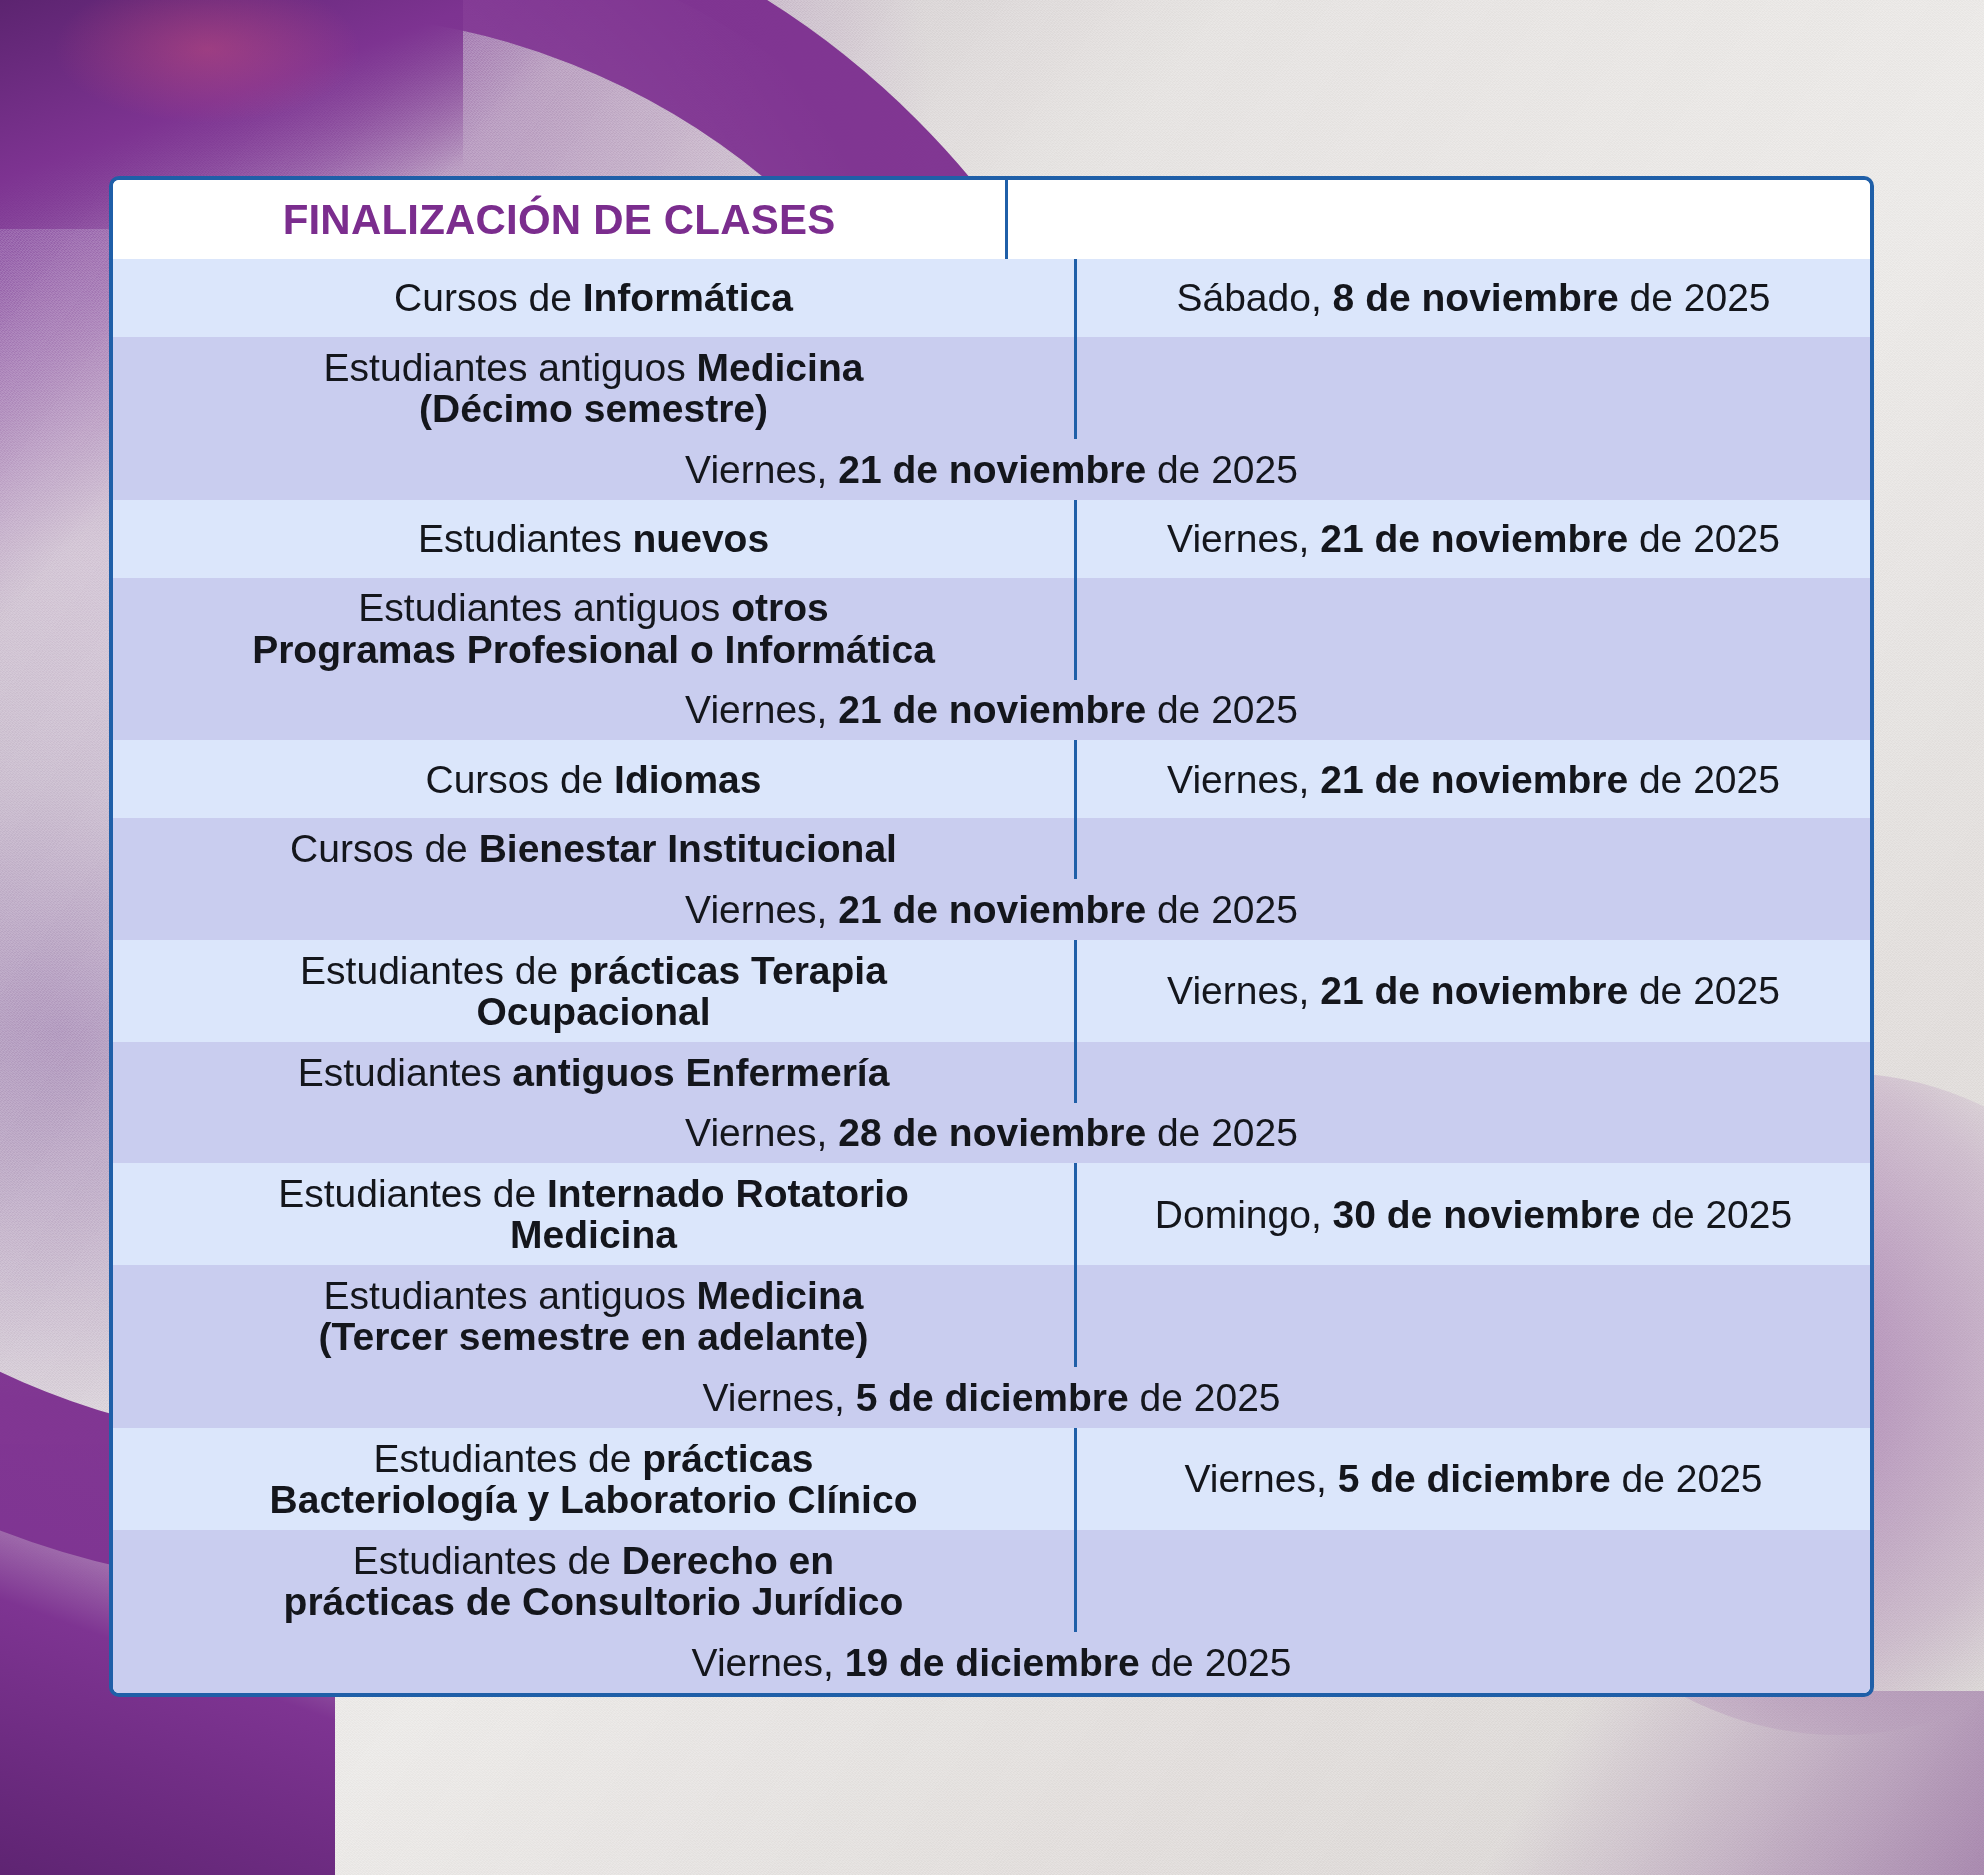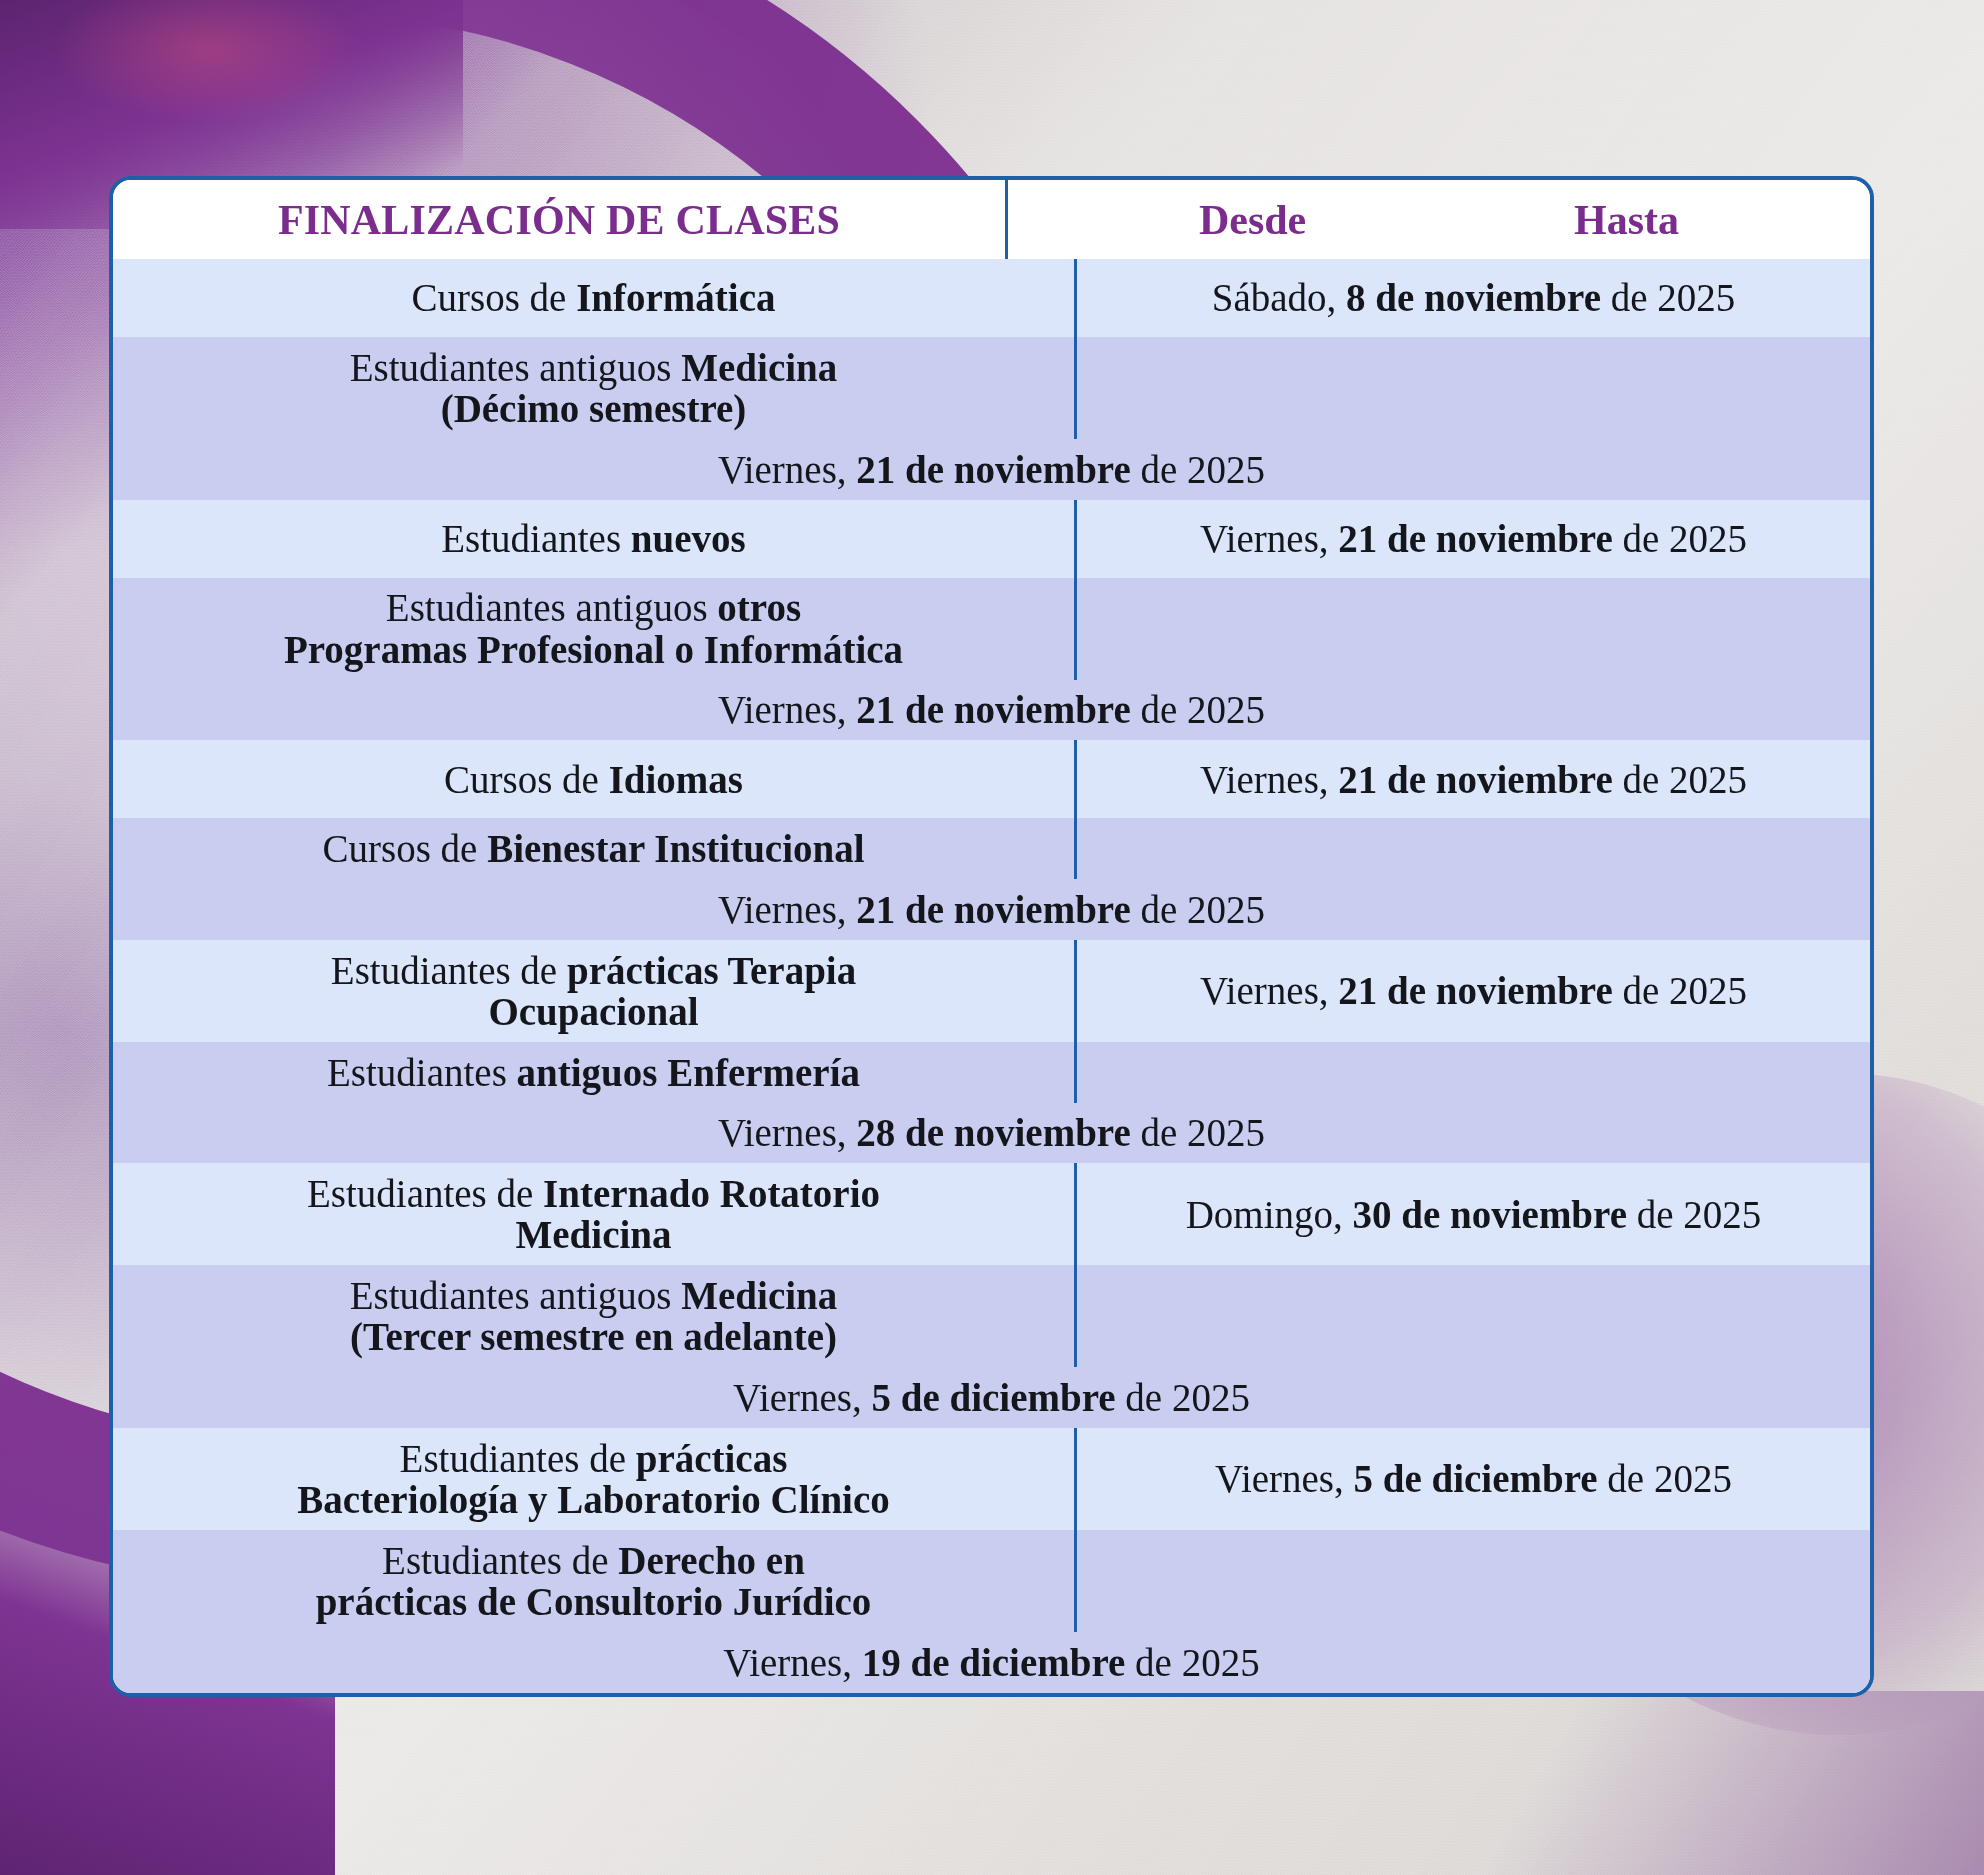--- a/index.html
+++ b/index.html
@@ -89,25 +89,24 @@
     background: linear-gradient(300deg, rgba(110,45,130,0.45) 0%, rgba(110,45,130,0) 70%);
   }
 
   
   .table-card {
     position: absolute;
     left: 109px;
     top: 176px;
     width: 1765px;
     border: 4px solid #1f5fa8;
-    border-radius: 22px;
+    border-radius: 10px;
     background: #ffffff;
     overflow: hidden;
     box-sizing: border-box;
-    font-family: Liberation Serif, serif;
   }
 
   .thead {
     display: flex;
     background: #ffffff;
     height: 79px;
   }
   .th-left {
     width: 895px;
     display: flex;
@@ -182,24 +181,20 @@
 <div class="corner-tl2"></div>
 <div class="corner-bl"></div>
 <div class="blob-br"></div>
 <div class="streak"></div>
 
 <div class="table-card">
   <div class="thead">
     <div class="th-left">
       <span>FINALIZACIÓN DE CLASES</span>
     </div>
-    <div class="th-right">
-      <span>Desde</span>
-      <span>Hasta</span>
-    </div>
   </div>
   <div id="rows-container">
       <div class="row odd">
         <div class="cell-left">
           <div class="txt">Cursos de <b>Informática</b></div>
         </div>
         <div class="cell-right">
           <div class="txt">Sábado, <b>8 de noviembre</b> de 2025</div>
         </div>
       </div>

